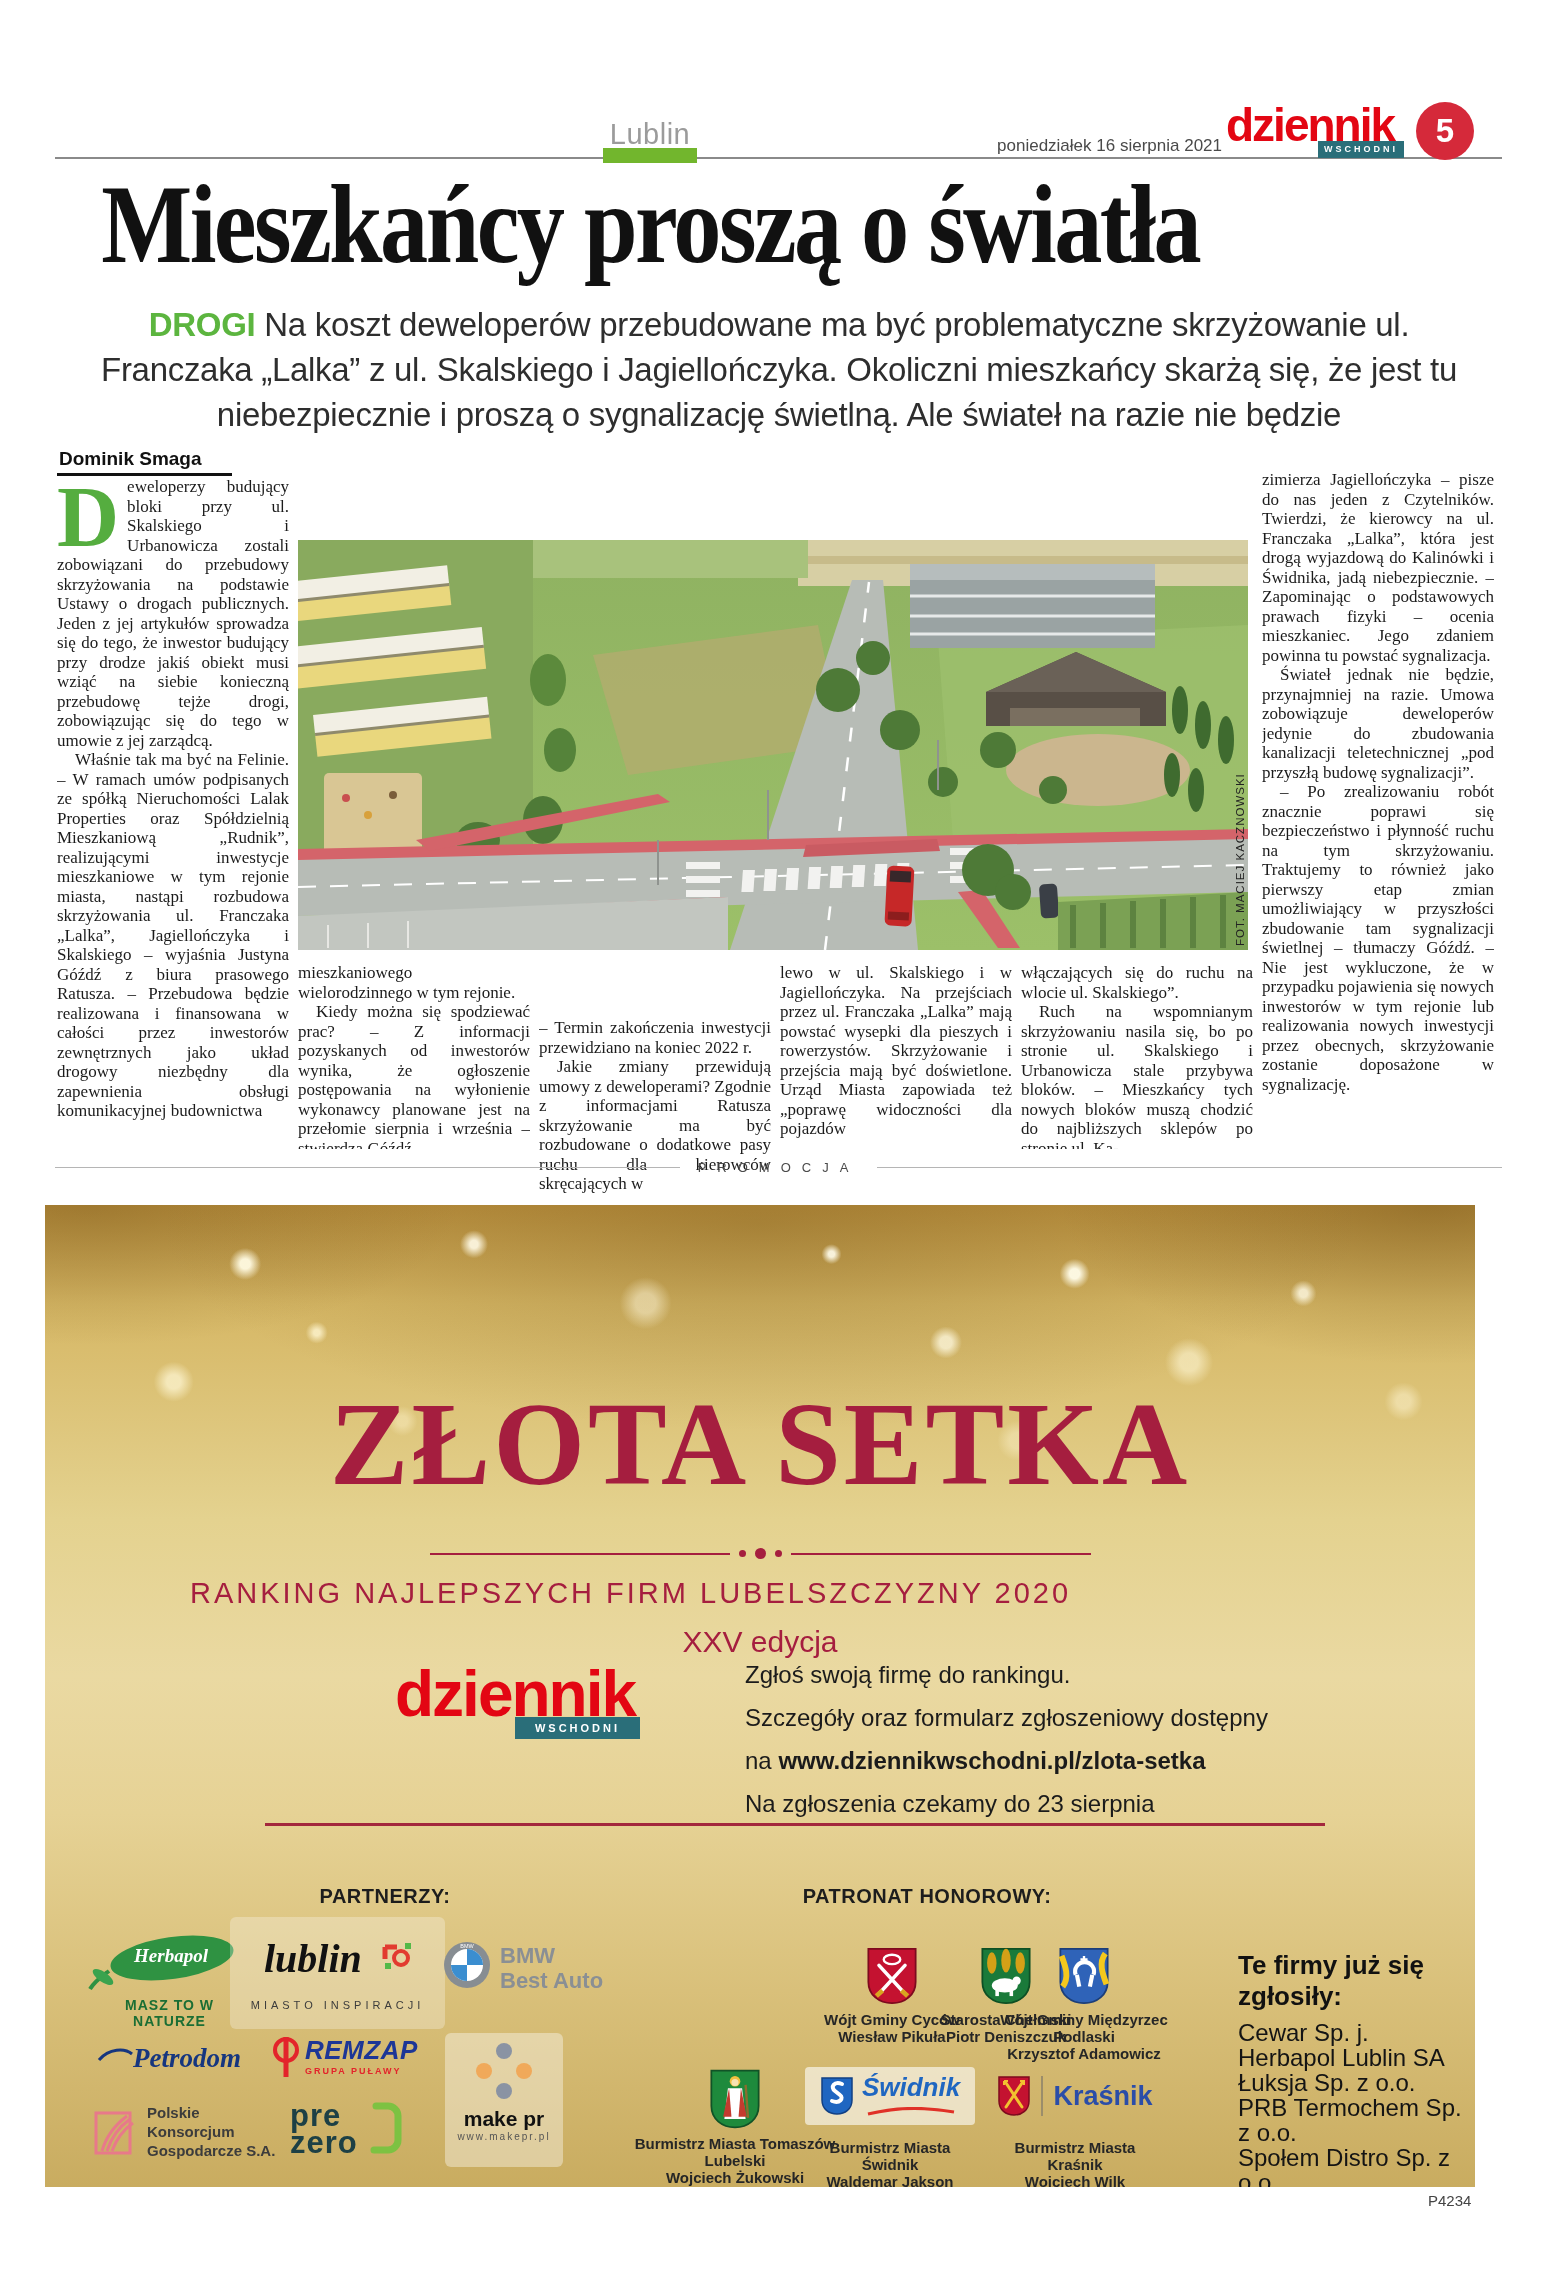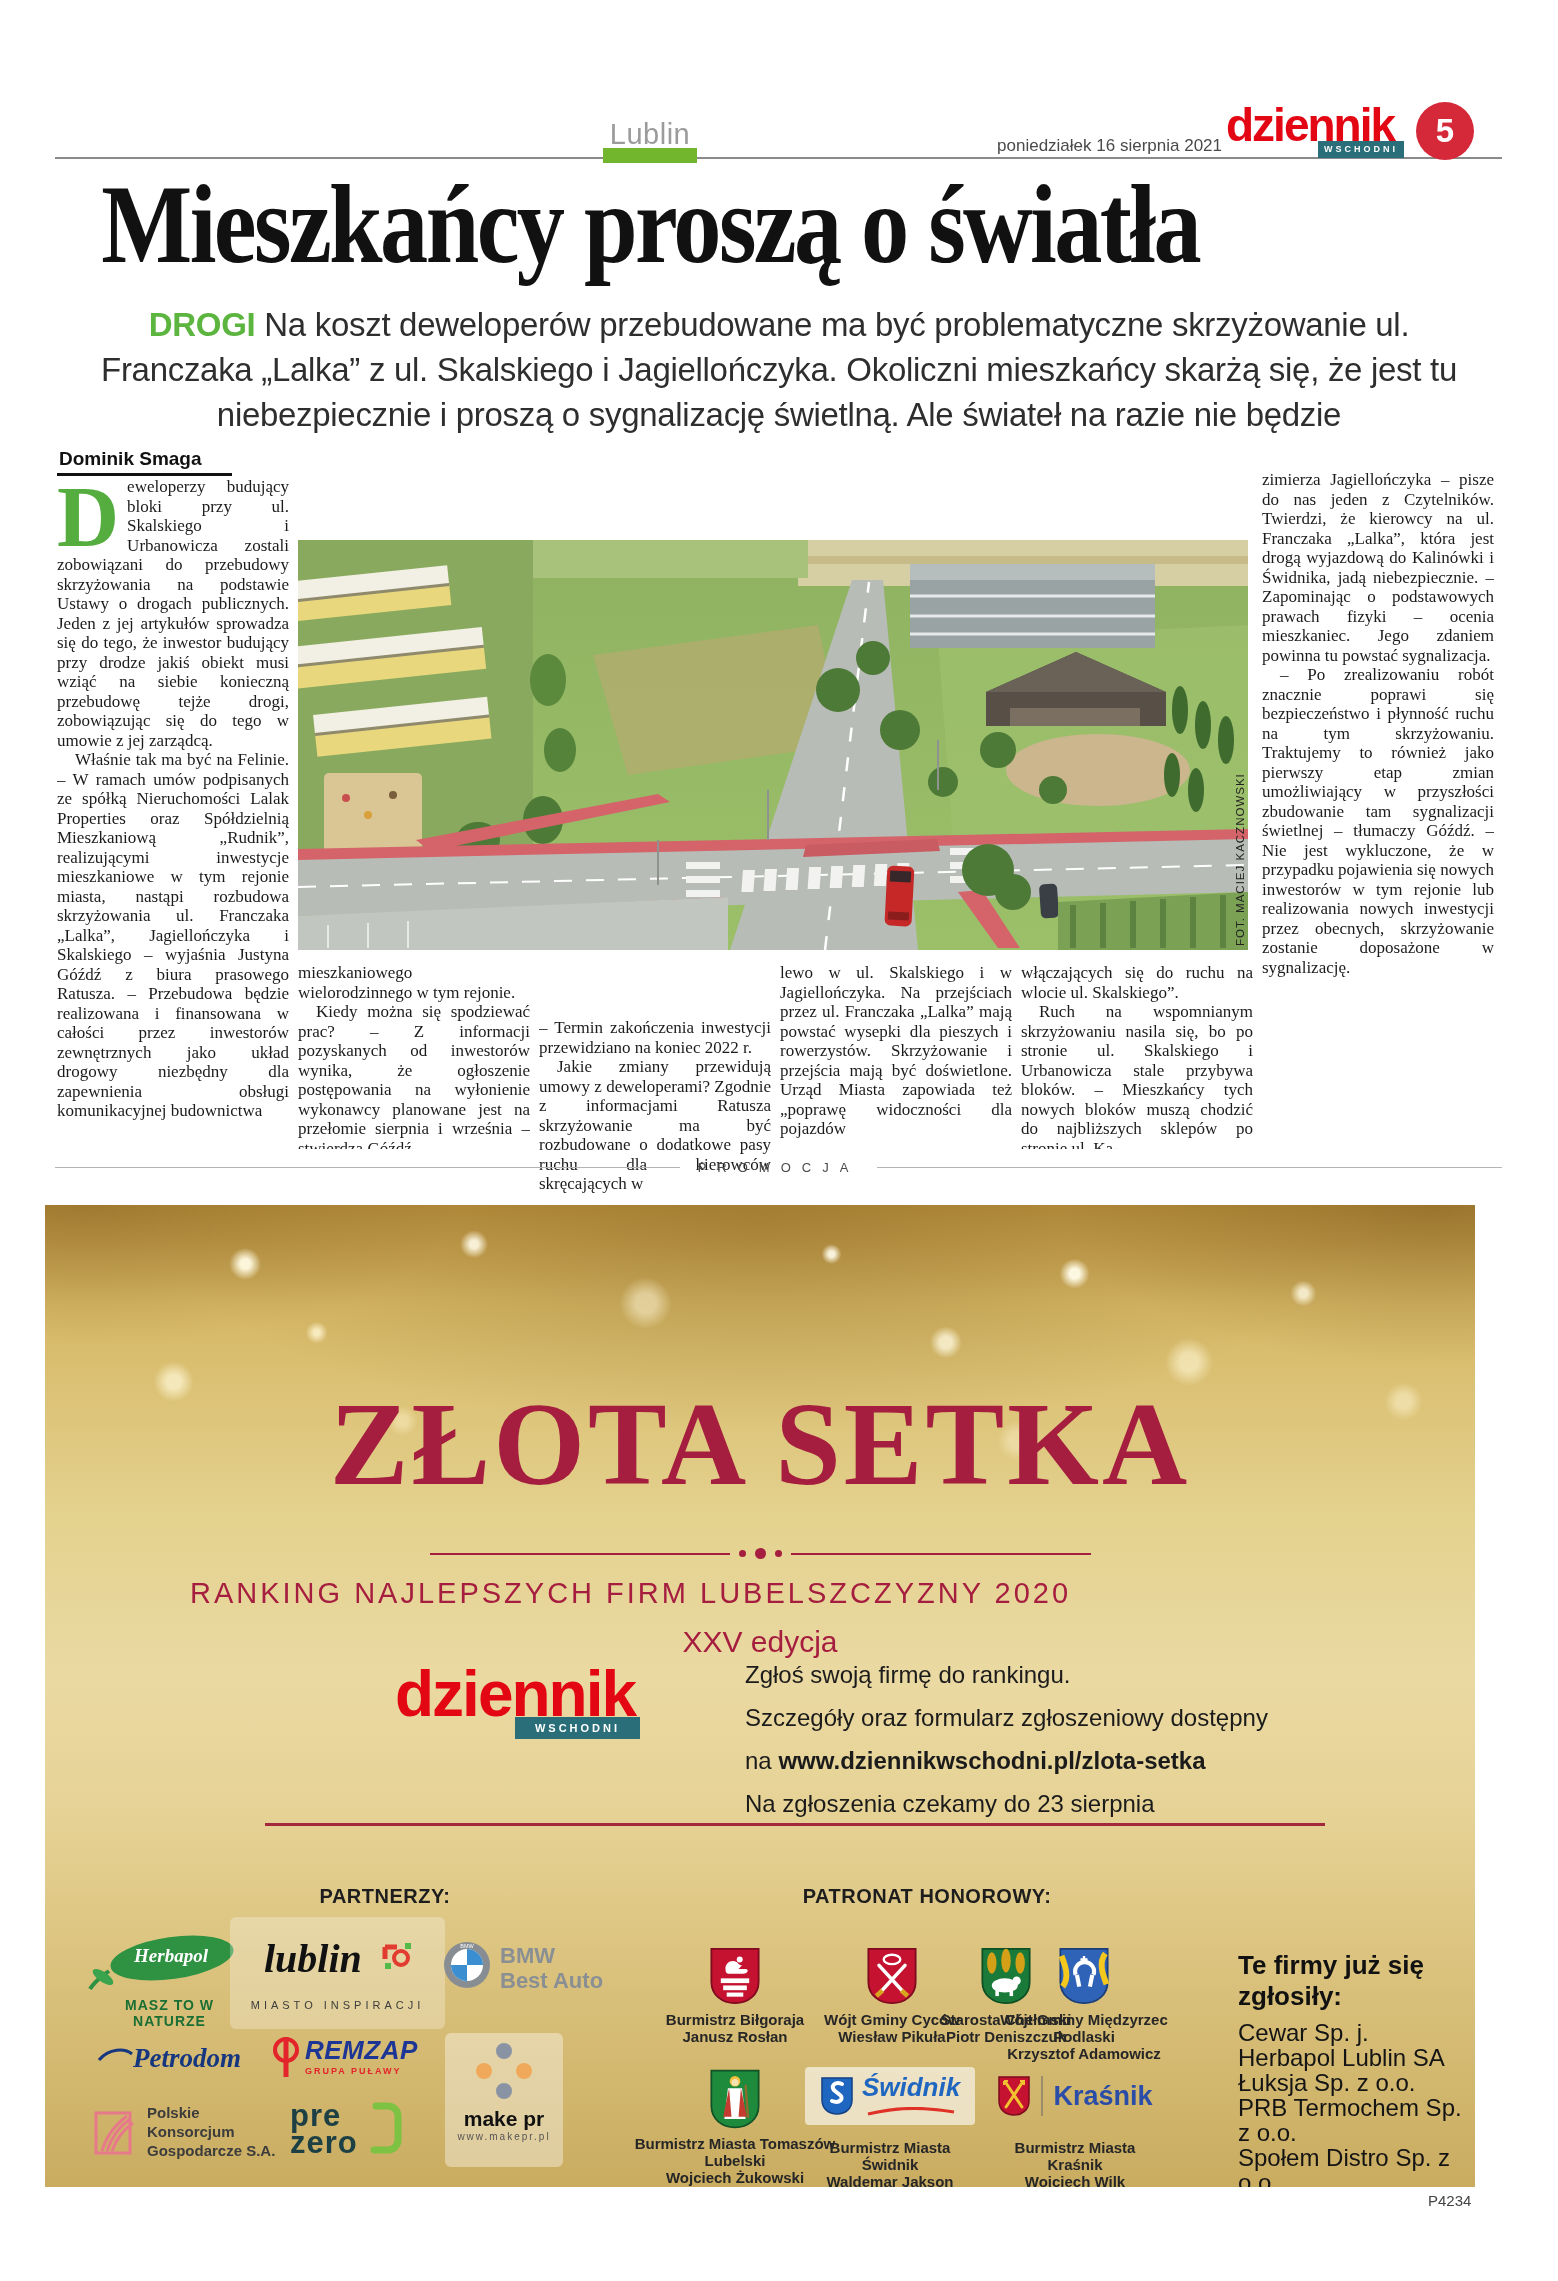--- a/index.html
+++ b/index.html
@@ -262,20 +262,21 @@
   <div class="abs col" style="left:780px;top:963px;width:232px;height:186px;">
     <div class="p flush">lewo w ul. Skalskiego i w Jagiellończyka. Na przejściach przez ul. Franczaka „Lalka” mają powstać wysepki dla pieszych i rowerzystów. Skrzyżowanie i przejścia mają być doświetlone. Urząd Miasta zapowiada też „poprawę widoczności dla pojazdów</div>
   </div>
   <div class="abs col" style="left:1021px;top:963px;width:232px;height:186px;">
     <div class="p flush">włączających się do ruchu na wlocie ul. Skalskiego”.</div>
     <div class="p">Ruch na wspomnianym skrzyżowaniu nasila się, bo po stronie ul. Skalskiego i Urbanowicza stale przybywa bloków. – Mieszkańcy tych nowych bloków muszą chodzić do najbliższych sklepów po stronie ul. Ka-</div>
   </div>
 
   <div class="abs col" style="left:1262px;top:470px;width:232px;height:690px;">
     <div class="p flush">zimierza Jagiellończyka – pisze do nas jeden z Czytelników. Twierdzi, że kierowcy na ul. Franczaka „Lalka”, która jest drogą wyjazdową do Kalinówki i Świdnika, jadą niebezpiecznie. – Zapominając o podstawowych prawach fizyki – ocenia mieszkaniec. Jego zdaniem powinna tu powstać sygnalizacja.</div>
+    <div class="p">Świateł jednak nie będzie, przynajmniej na razie. Umowa zobowiązuje deweloperów jedynie do zbudowania kanalizacji teletechnicznej „pod przyszłą budowę sygnalizacji”.</div>
     <div class="p">– Po zrealizowaniu robót znacznie poprawi się bezpieczeństwo i płynność ruchu na tym skrzyżowaniu. Traktujemy to również jako pierwszy etap zmian umożliwiający w przyszłości zbudowanie tam sygnalizacji świetlnej – tłumaczy Góźdź. – Nie jest wykluczone, że w przypadku pojawienia się nowych inwestorów w tym rejonie lub realizowania nowych inwestycji przez obecnych, skrzyżowanie zostanie doposażone w sygnalizację.</div>
   </div>
 
   <div class="abs promo-divider" style="left:55px;top:1160px;width:1447px;">
     <div class="ln"></div>
     <span>PROMOCJA</span>
     <div class="ln"></div>
   </div>
 
   <div id="ad" class="abs">
@@ -389,34 +390,20 @@
     <div class="abs" style="left:245px;top:896px;display:flex;align-items:center;">
       <div class="prezero-text">
         <div>pre</div>
         <div>zero</div>
       </div>
       <svg width="46" height="56" viewBox="0 0 46 56">
         <path d="M18 5 h12 a10 10 0 0 1 10 10 v24 a10 10 0 0 1 -10 10 h-14" fill="none" stroke="#7dc242" stroke-width="7" stroke-linecap="round"></path>
       </svg>
     </div>
 
-    <div class="abs patron" style="left:605px;top:740px;width:170px;">
-      <svg width="52" height="62" viewBox="0 0 44 50">
-        <path d="M2 2h40v28c0 11-9 18-20 18S2 41 2 30Z" fill="#c41230" stroke="#7d0a1e" stroke-width="1.5"></path>
-        <path d="M14 20c-1-6 5-9 9-7 2 1 2 3 5 3l-3 3h6c3 0 2 4-2 4H16c-1 0-2-1-2-3z" fill="#fff"></path>
-        <circle cx="26" cy="11" r="2.5" fill="#fff"></circle>
-        <rect x="10" y="27" width="24" height="4" fill="#fff"></rect>
-        <rect x="12" y="33" width="20" height="4" fill="#fff"></rect>
-        <rect x="15" y="39" width="14" height="3.5" fill="#fff"></rect>
-      </svg>
-      <div class="patron-caption">
-          <div>Burmistrz Biłgoraja</div>
-          <div>Janusz Rosłan</div>
-        </div>
-    </div>
     <div class="abs patron" style="left:762px;top:740px;width:170px;">
       <svg width="52" height="62" viewBox="0 0 44 50">
         <path d="M2 2h40v28c0 11-9 18-20 18S2 41 2 30Z" fill="#c41230" stroke="#7d0a1e" stroke-width="1.5"></path>
         <ellipse cx="22" cy="11" rx="7" ry="4" fill="none" stroke="#fff" stroke-width="2"></ellipse>
         <path d="M11 16 L33 40" stroke="#fff" stroke-width="3" stroke-linecap="round"></path>
         <path d="M33 16 L11 40" stroke="#fff" stroke-width="3" stroke-linecap="round"></path>
         <rect x="8" y="38" width="7" height="4" fill="#d9a520" transform="rotate(-42 11 40)"></rect>
         <rect x="29" y="38" width="7" height="4" fill="#d9a520" transform="rotate(42 33 40)"></rect>
       </svg>
       <div class="patron-caption">

